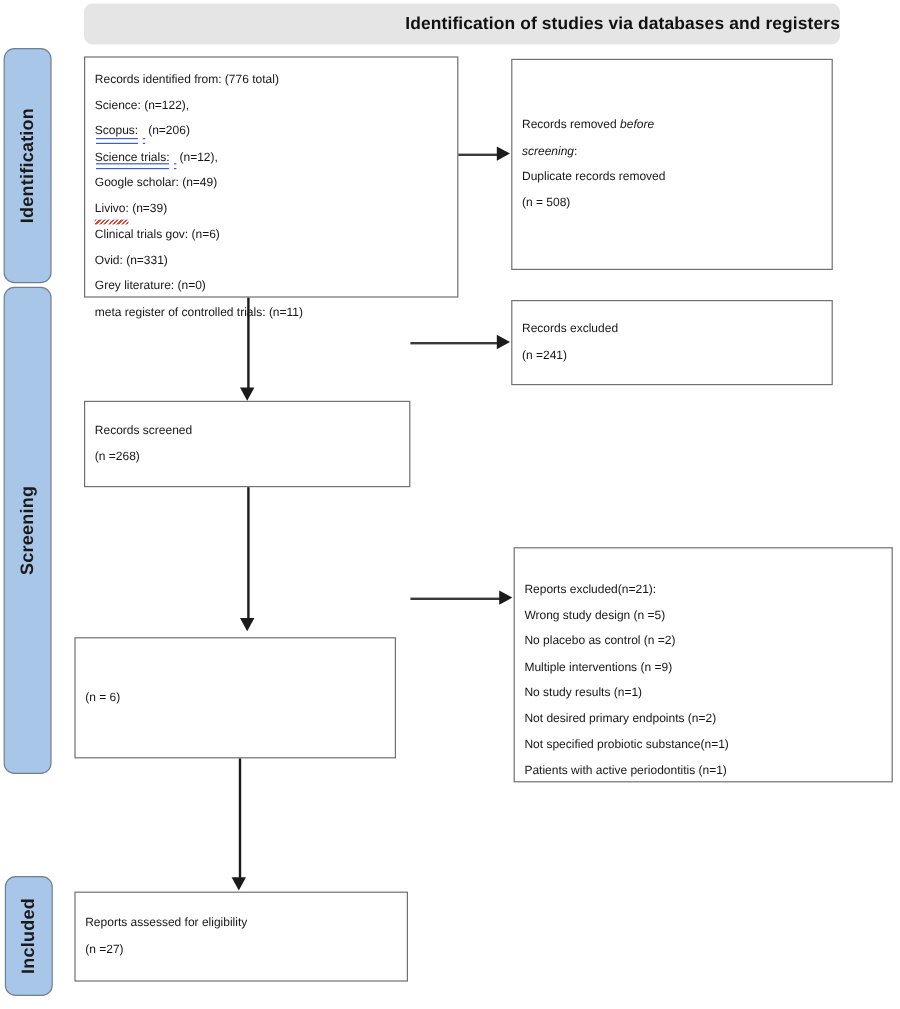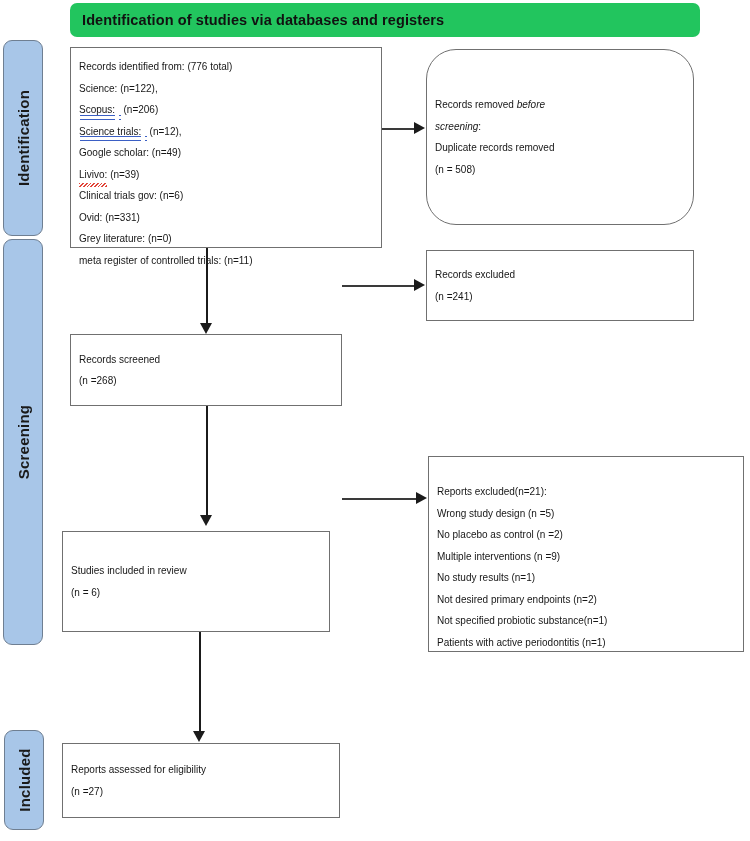--- a/index.html
+++ b/index.html
@@ -35,27 +35,26 @@
     white-space: nowrap;
     font-size: 15px;
     font-weight: bold;
     color: #1a1a1a;
     letter-spacing: 0.2px;
   }
 
   
   .banner {
     position: absolute;
-    background: #22c55e;
+    background: #e5e5e5;
     border-radius: 7px;
     display: flex;
     align-items: center;
-    justify-content: flex-start;
+    justify-content: flex-end;
     box-sizing: border-box;
-    padding-left: 12px;
   }
   .banner .banner-text {
     font-size: 14.5px;
     font-weight: bold;
     color: #111111;
     text-align: center;
     letter-spacing: 0.1px;
   }
 
   
@@ -204,21 +203,21 @@
       <span>Grey literature:</span>
       <span>(n=0)</span>
     </div>
 
     <div class="box-line">
       <span>meta register of controlled trials:</span>
       <span>(n=11)</span>
     </div>
   </div>
 
-  <div class="flow-box" style="left:426px; top:49px; width:268px; height:176px;border-radius:30px;">
+  <div class="flow-box" style="left:426px; top:49px; width:268px; height:176px;">
     <div class="box-line">
       <span>Records removed </span><span class="ital">before</span>
     </div>
     <div class="box-line">
       <span class="ital">screening</span><span>:</span>
     </div>
     <div class="box-line">Duplicate records removed</div>
     <div class="box-line">(n = 508)</div>
   </div>
 
@@ -237,21 +236,20 @@
     <div class="box-line">Wrong study design (n =5)</div>
     <div class="box-line">No placebo as control (n =2)</div>
     <div class="box-line">Multiple interventions (n =9)</div>
     <div class="box-line">No study results (n=1)</div>
     <div class="box-line">Not desired primary endpoints (n=2)</div>
     <div class="box-line">Not specified probiotic substance(n=1)</div>
     <div class="box-line">Patients with active periodontitis (n=1)</div>
   </div>
 
   <div class="flow-box" style="left:62px; top:531px; width:268px; height:101px;">
-    <div class="box-line">Studies included in review</div>
     <div class="box-line">(n = 6)</div>
   </div>
 
   <div class="flow-box" style="left:62px; top:743px; width:278px; height:75px;">
     <div class="box-line">Reports assessed for eligibility</div>
     <div class="box-line">(n =27)</div>
   </div>
 
   <div class="h-line" style="left:382px; top:128px; width:34px;"></div>
   <div class="arrow-right" style="left:414px; top:122px;"></div>

